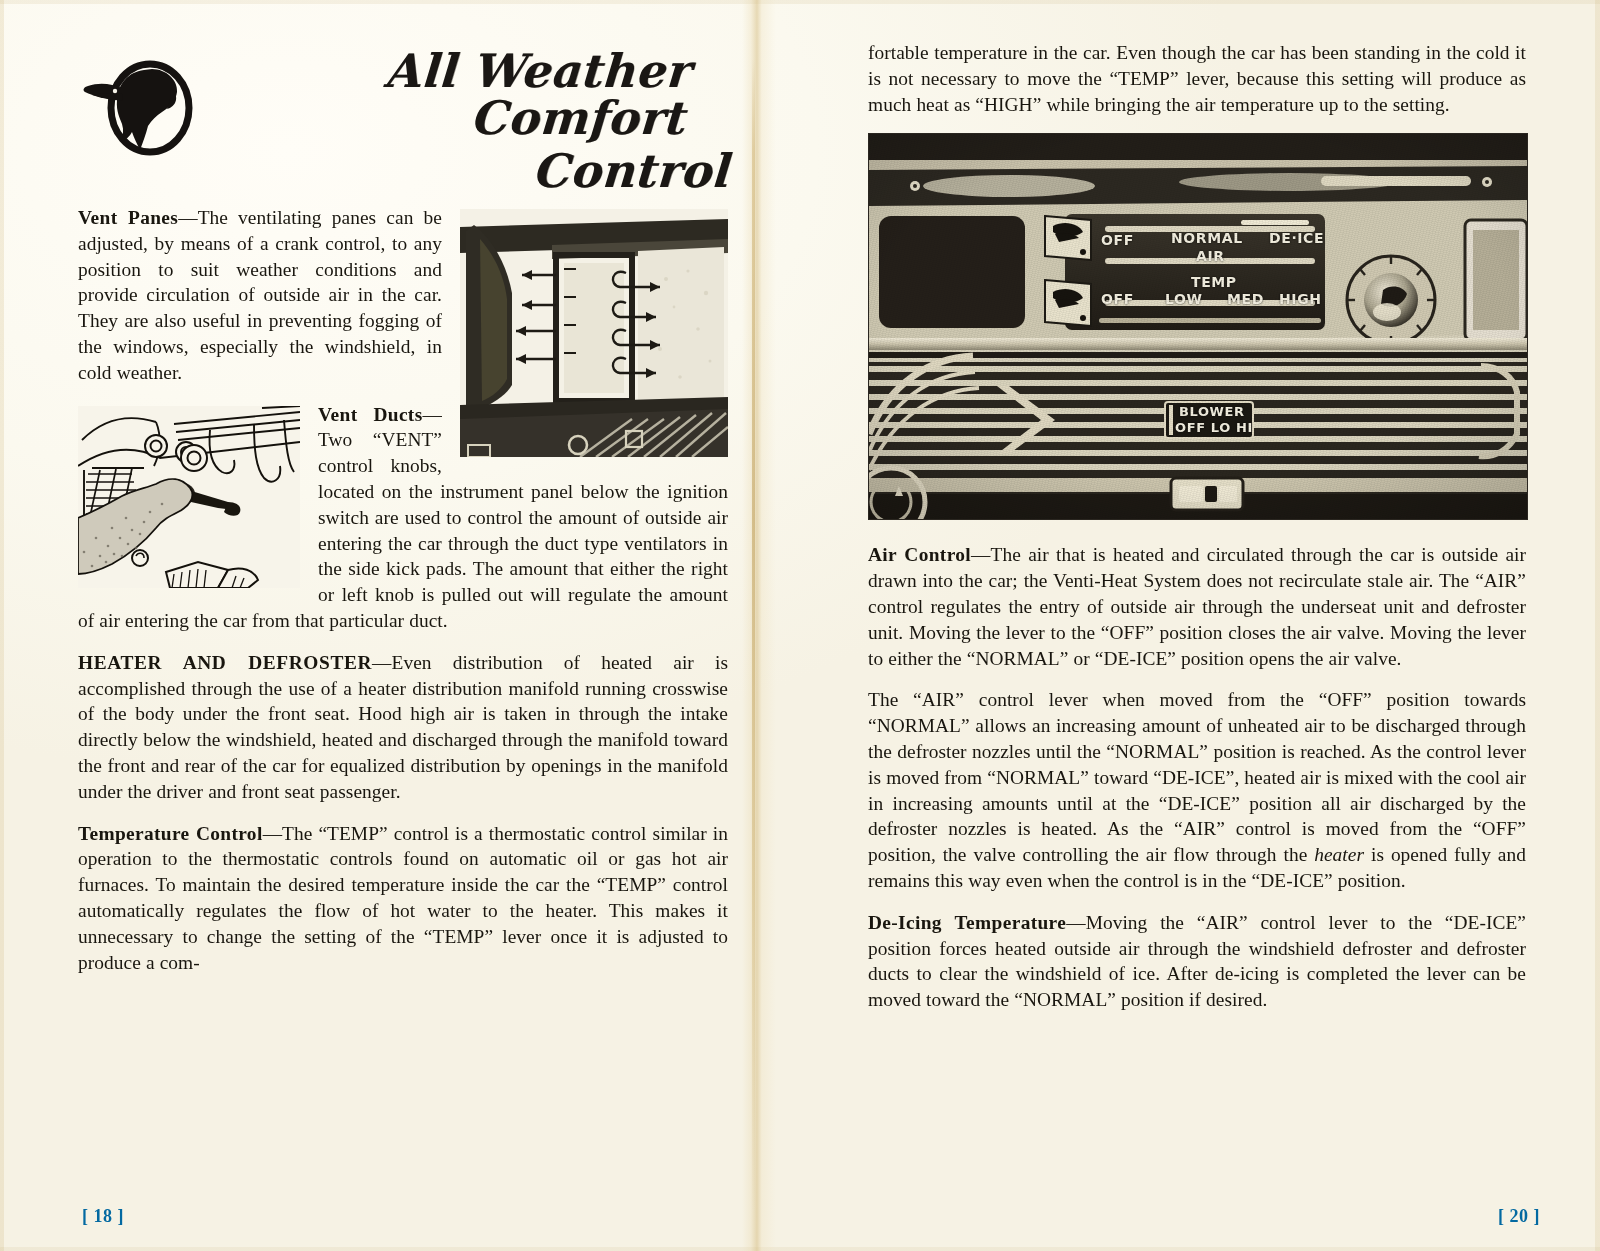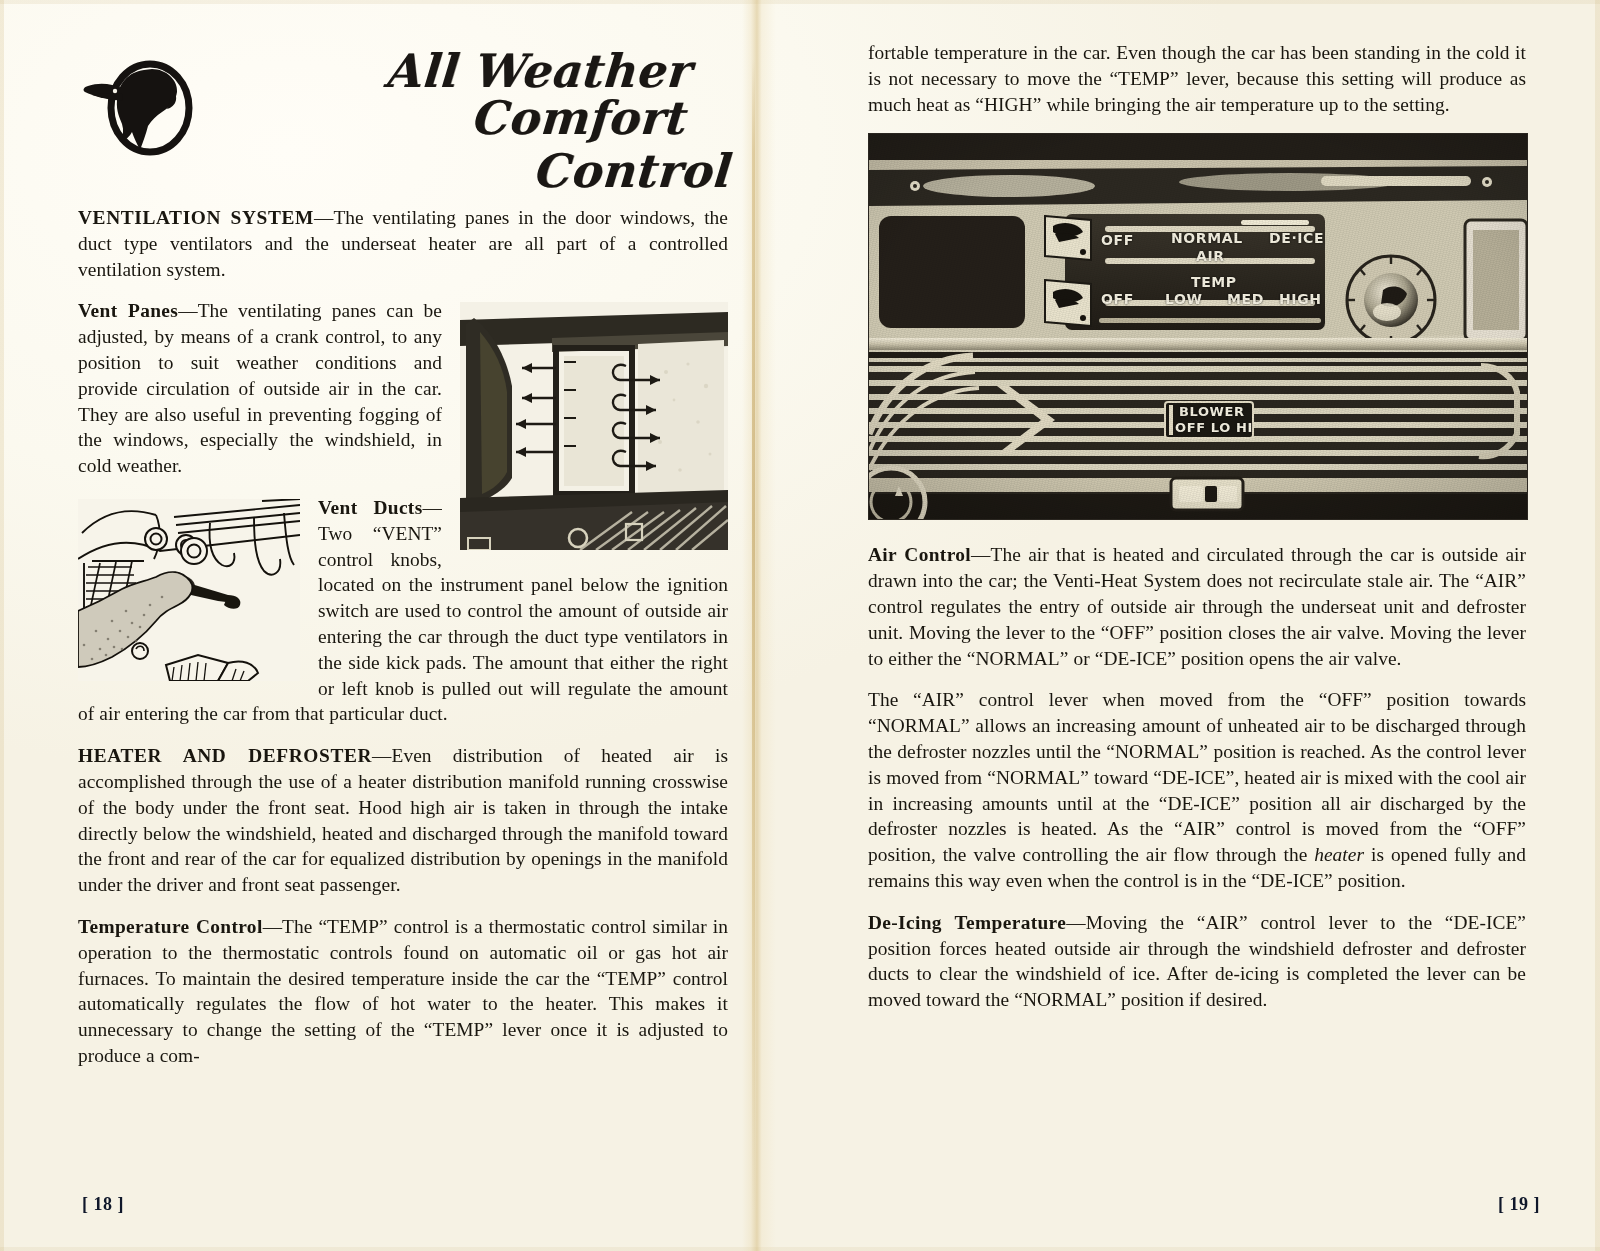--- a/index.html
+++ b/index.html
@@ -100,24 +100,24 @@
   em{}
 
   
   .fig{background:#efece1;overflow:hidden;position:relative;}
   .fig.r{float:right;margin:4px 0 6px 18px;}
   .fig.l{float:left;margin:4px 18px 6px 0;}
   .clear{clear:both;}
 
   
   .folio{
-    position:absolute;bottom:36px;
+    position:absolute;bottom:24px;
     font-size:18px;font-weight:700;
     font-family:"Liberation Serif",serif;
-    letter-spacing:.5px;color:#0f172a;
+    letter-spacing:.5px;color:#0369a1;
   }
   .folio.l{left:82px;}
   .folio.r{right:60px;}
 
   
   .photo{
     position:relative;
     background:#cfc9b4;
     border:1px solid #2a2620;
     overflow:hidden;
@@ -173,21 +173,20 @@
                      C88 43 89 35 88 28 Z" fill="#151210"></path>
             <circle cx="33" cy="31" r="2.2" fill="#f7f4ea"></circle>
           </svg>
         </div>
         <div class="title-wrap">
           <div class="title-line1">All Weather Comfort</div>
           <div class="title-line2">Control</div>
         </div>
       </div>
 
-      <p class="body"><span class="run-head caps">VENTILATION SYSTEM</span><span>—</span><span>The ventilating panes in the door windows, the duct type ventilators and the underseat heater are all part of a controlled ventilation system.</span></p>
 
       <div class="fig r lineart" style="width:268px;height:248px;">
         <svg viewBox="0 0 268 248" width="268" height="248" aria-hidden="true">
           <rect width="268" height="248" fill="#f4f1e6"></rect>
 
           <path d="M0 18 L268 10 L268 36 L0 44 Z" fill="#2d2a22"></path>
           <path d="M92 36 L268 30 L268 44 L92 50 Z" fill="#4a463a"></path>
 
           <path d="M14 16 C30 28 46 52 52 84 L52 176 C46 186 34 194 20 200
                    L6 200 L6 22 Z" fill="#2f2c24"></path>
@@ -524,16 +523,16 @@
         <div class="vig"></div>
       </div>
 
       <p class="body"><span class="run-head">Air Control</span><span>—</span><span>The air that is heated and circulated through the car is outside air drawn into the car; the Venti-Heat System does not recirculate stale air. The “AIR” control regulates the entry of outside air through the underseat unit and defroster unit. Moving the lever to the “OFF” position closes the air valve. Moving the lever to either the “NORMAL” or “DE-ICE” position opens the air valve.</span></p>
 
       <p class="body"><span>The “AIR” control lever when moved from the “OFF” position towards “NORMAL” allows an increasing amount of unheated air to be discharged through the defroster nozzles until the “NORMAL” position is reached. As the control lever is moved from “NORMAL” toward “DE-ICE”, heated air is mixed with the cool air in increasing amounts until at the “DE-ICE” position all air discharged by the defroster nozzles is heated. As the “AIR” control is moved from the “OFF” position, the valve controlling the air flow through the </span><em>heater</em><span> is opened fully and remains this way even when the control is in the “DE-ICE” position.</span></p>
 
       <p class="body"><span class="run-head">De-Icing Temperature</span><span>—</span><span>Moving the “AIR” control lever to the “DE-ICE” position forces heated outside air through the windshield defroster and defroster ducts to clear the windshield of ice. After de-icing is completed the lever can be moved toward the “NORMAL” position if desired.</span></p>
     </div>
 
-    <div class="folio r">[ 19 ]</div>
+    <div class="folio r">[ 20 ]</div>
   </div>
 
 </div>
 
 </body></html>

